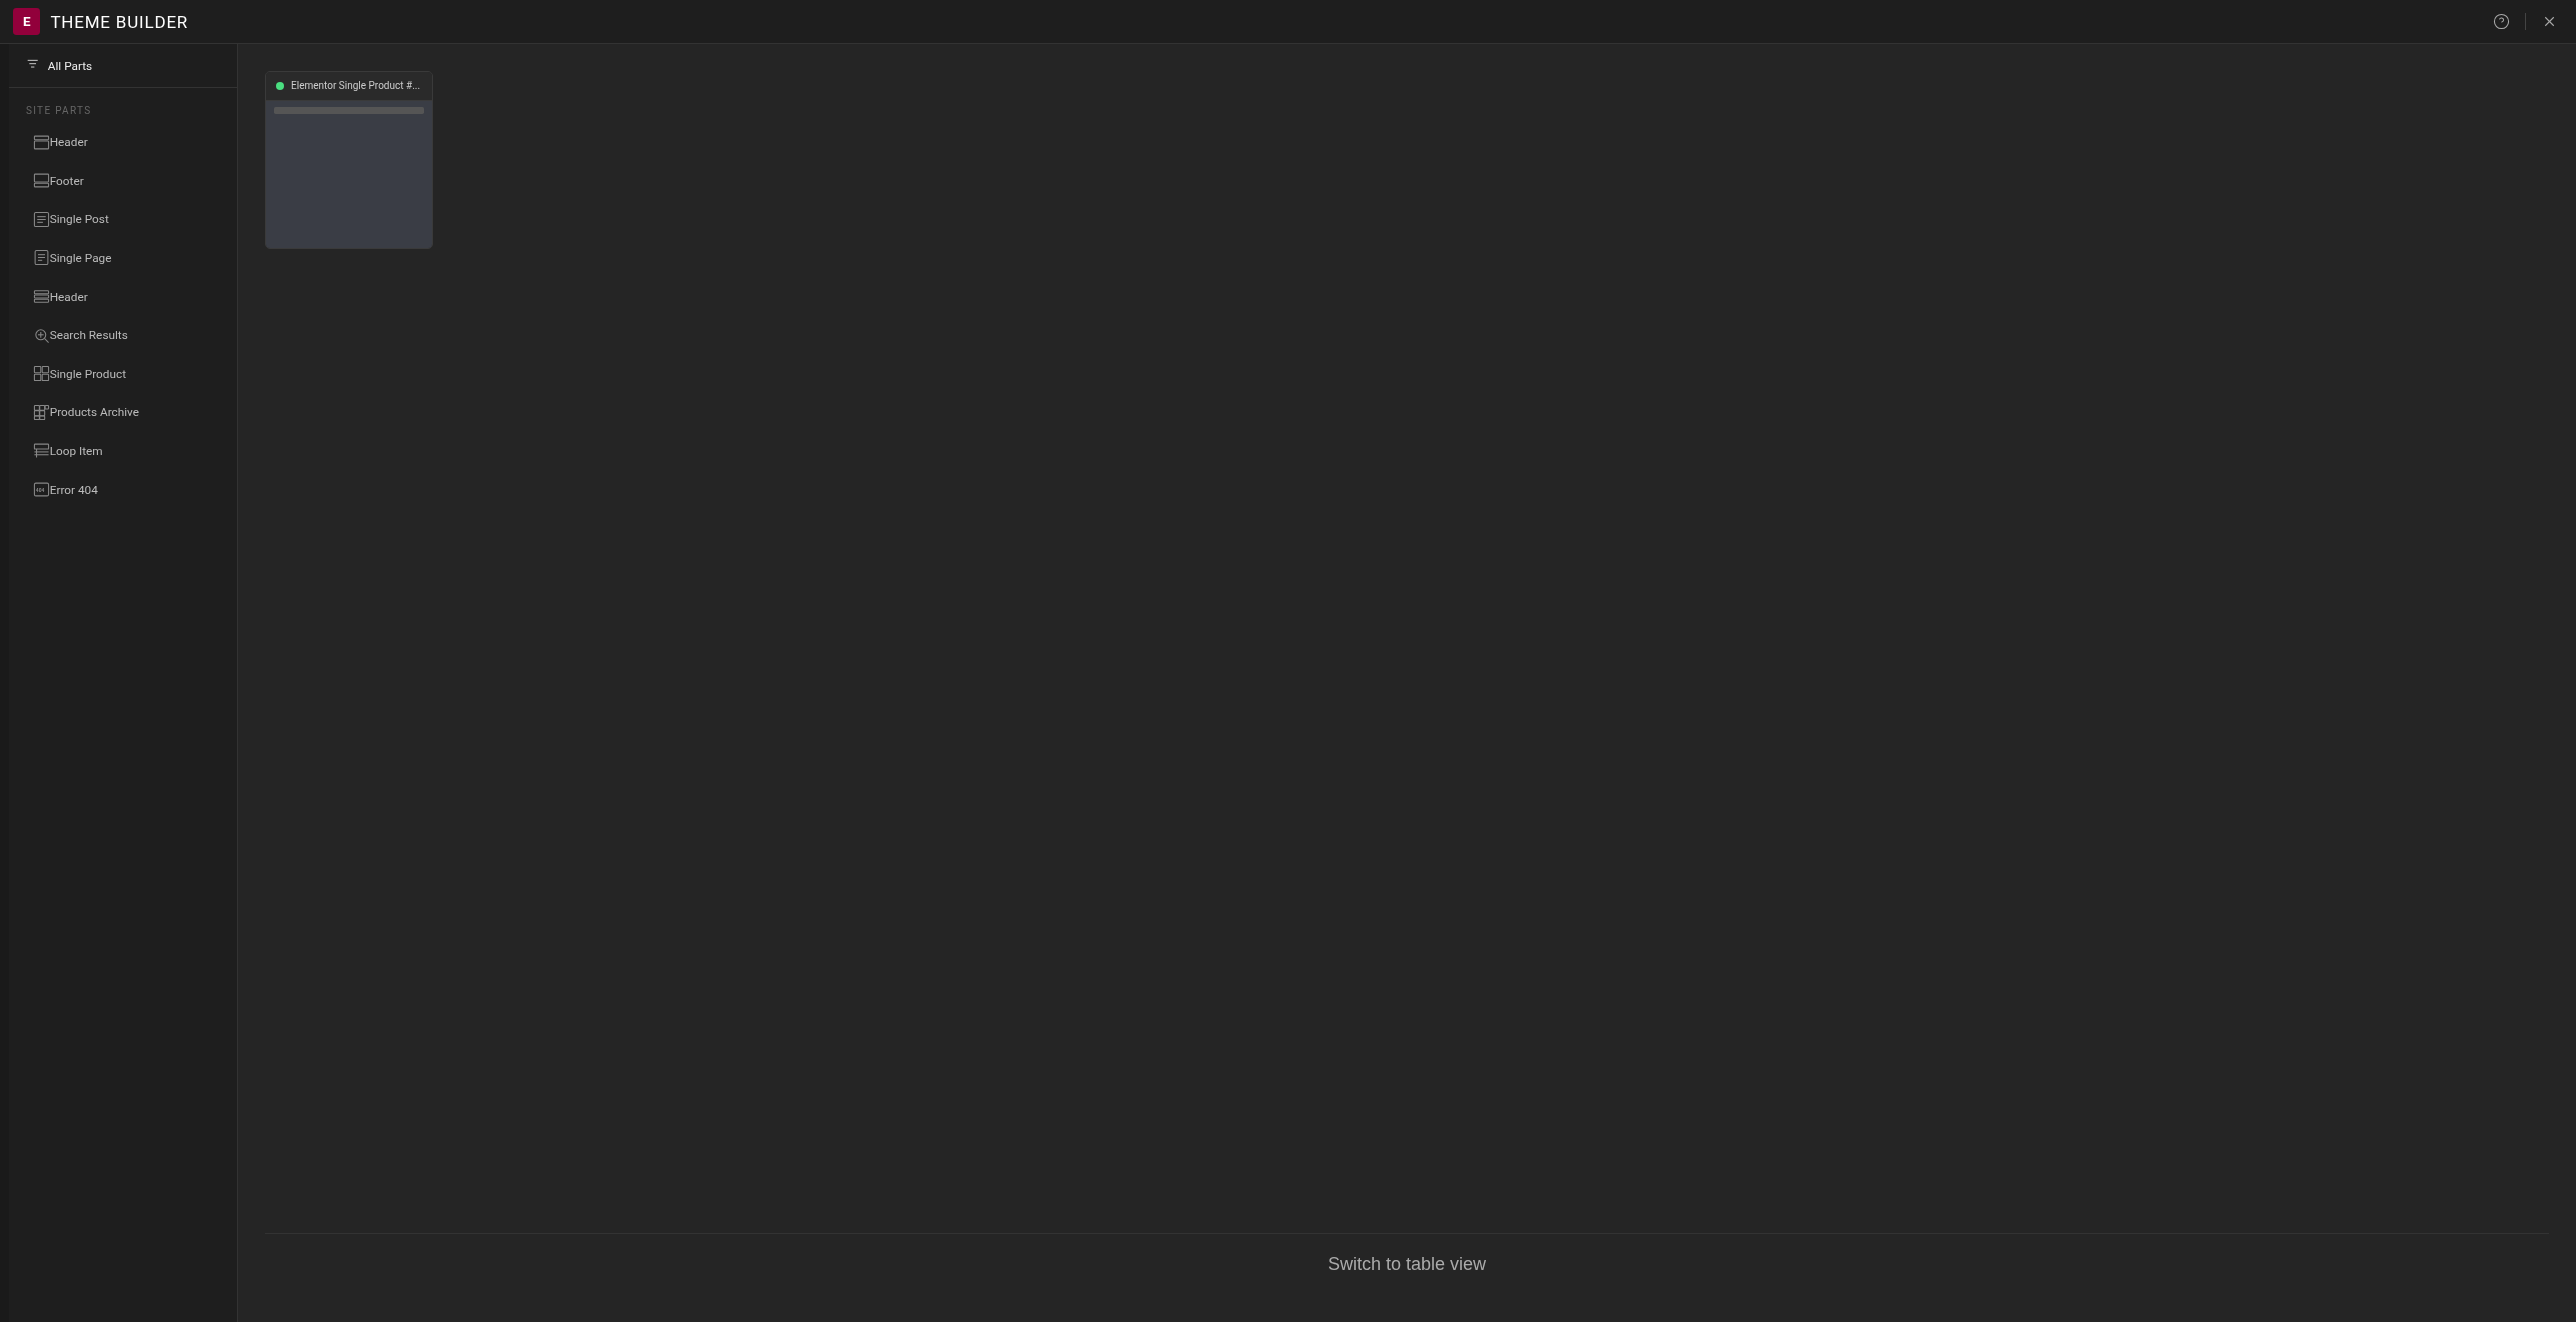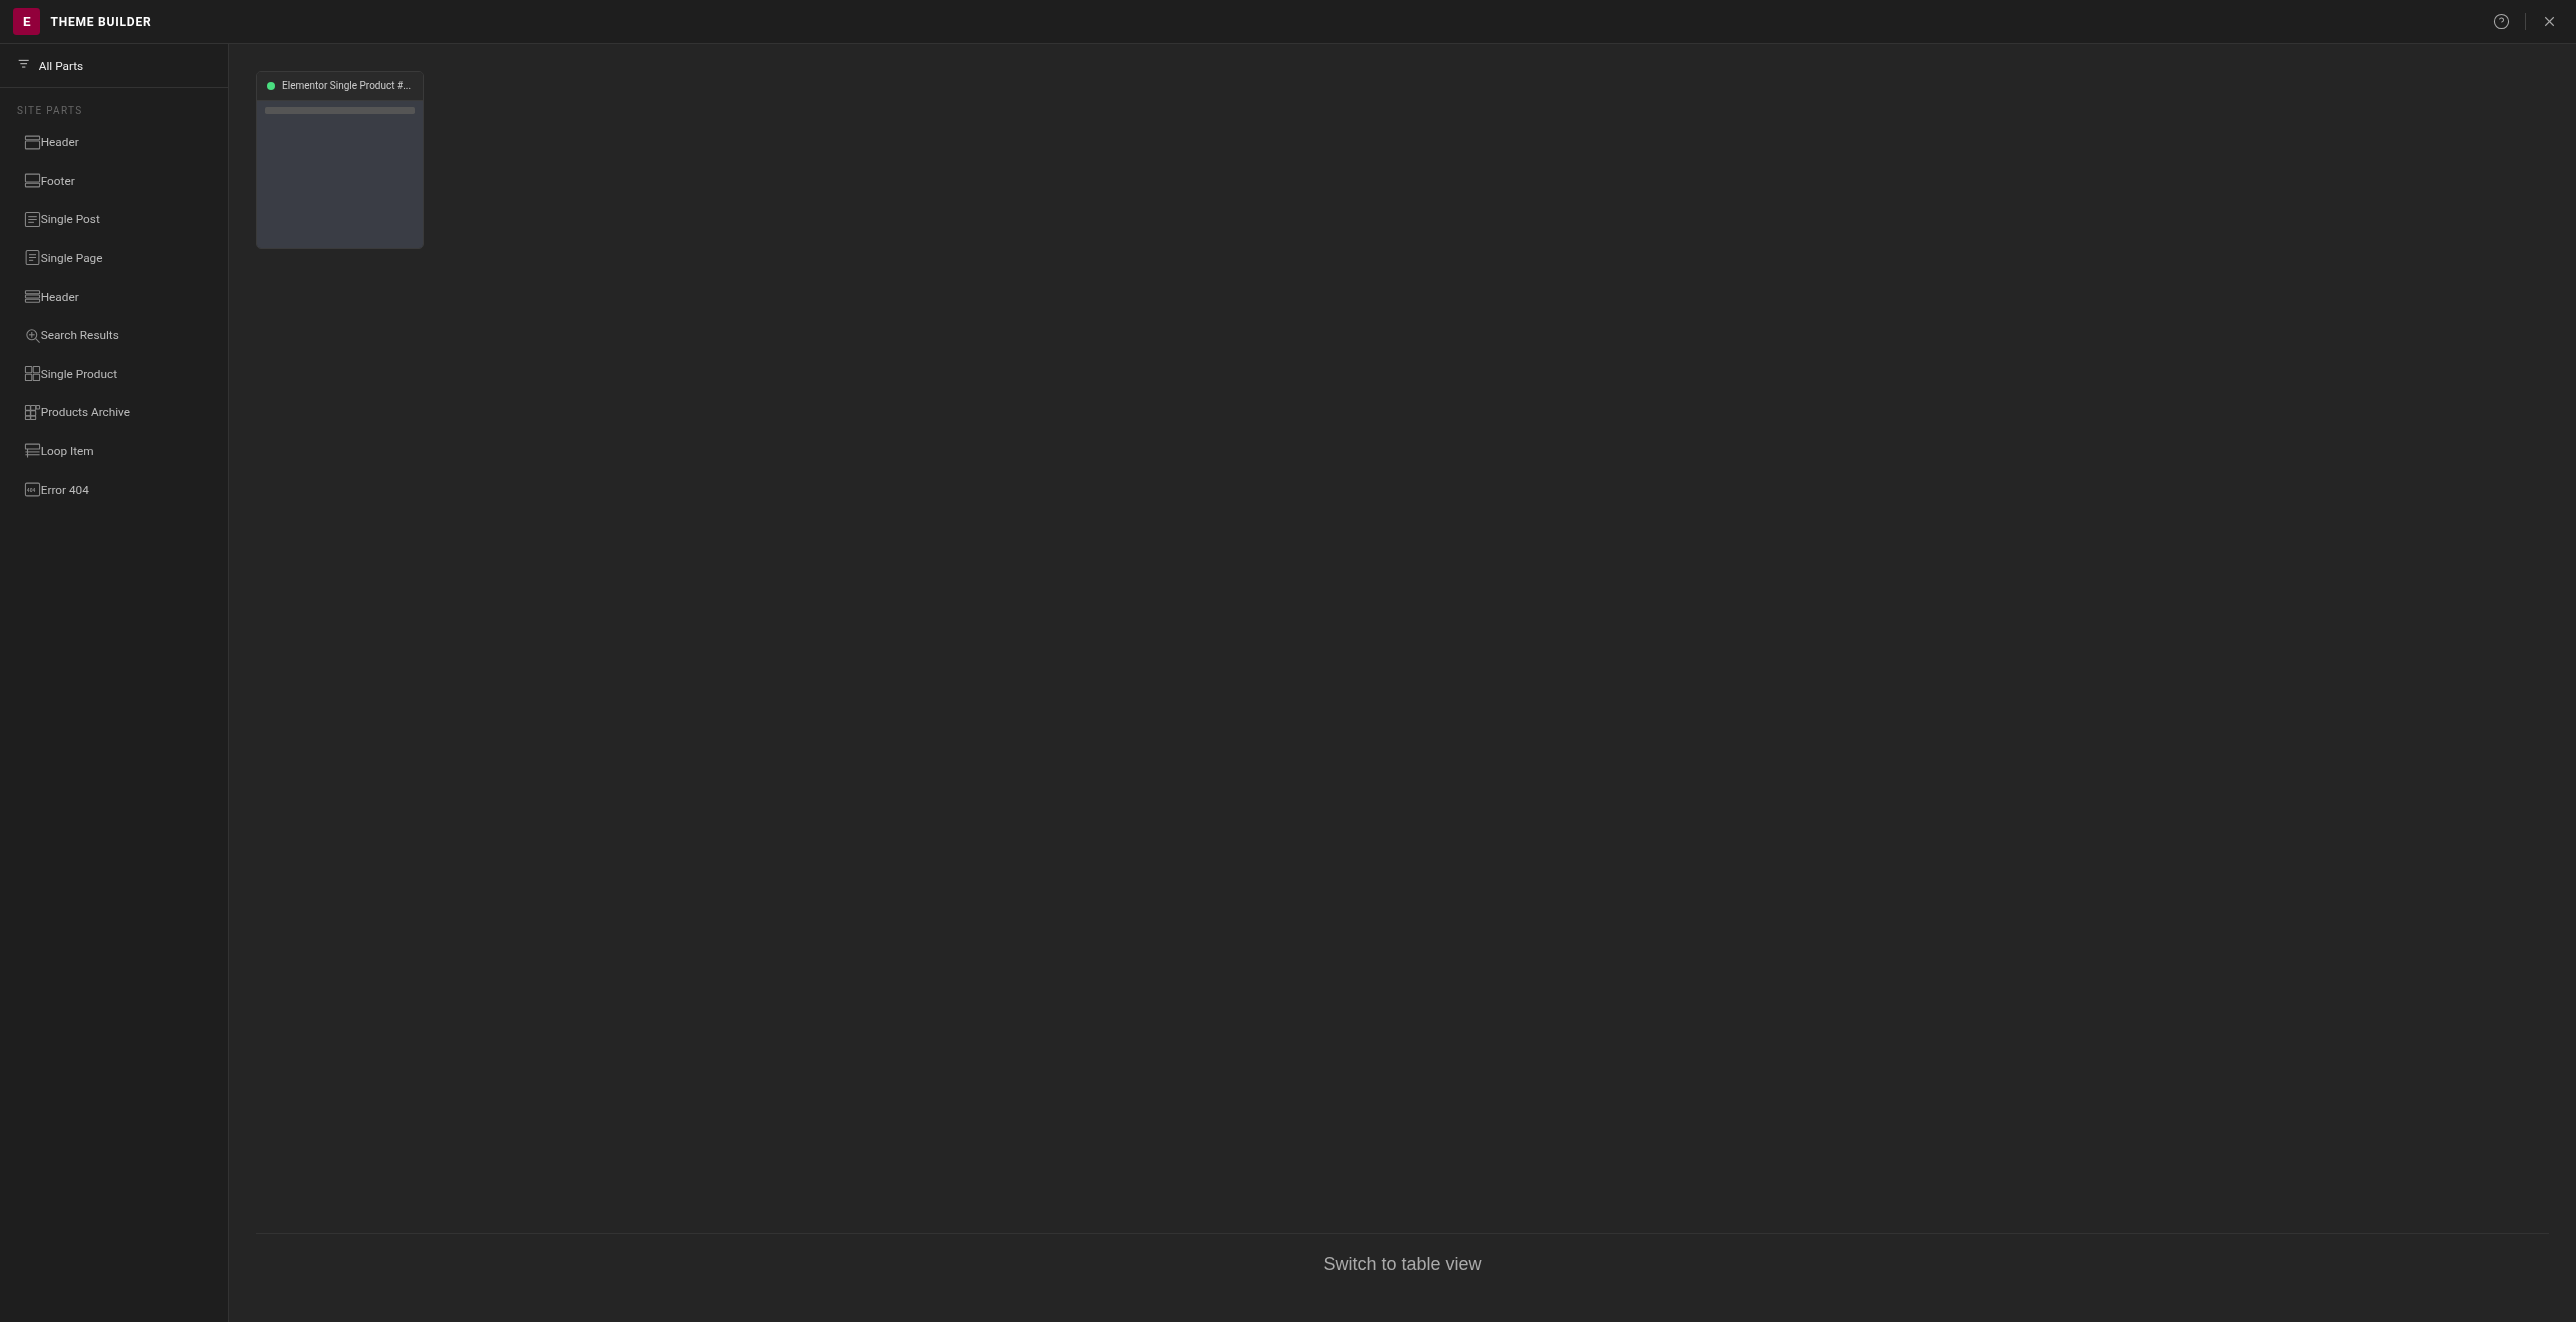--- a/index.html
+++ b/index.html
@@ -37,22 +37,22 @@
       border-radius: 3.4px;
       display: flex;
       align-items: center;
       justify-content: center;
       color: white;
       font-size: 13.4px;
       font-weight: bold;
     }
     .topbar-title {
       color: #fff;
-      font-size: 12px;
-      font-weight: 700;
+      font-size: 17px;
+      font-weight: 400;
       letter-spacing: 0.8px;
       text-transform: uppercase;
     }
     .topbar-right {
       display: flex;
       align-items: center;
       gap: 10px;
     }
     .topbar-icon-btn {
       background: none;
@@ -82,20 +82,21 @@
 
     
     .sidebar {
       width: 229px;
       background: #1e1e1e;
       border-right: 0.8px solid #333;
       display: flex;
       flex-direction: column;
       flex-shrink: 0;
       overflow-y: auto;
+      margin-left: 9px;
     }
     .sidebar-all-parts {
       display: flex;
       align-items: center;
       gap: 8.4px;
       padding: 13.4px 17px;
       border-bottom: 0.8px solid #333;
       color: #eee;
       font-size: 11.8px;
       cursor: pointer;

